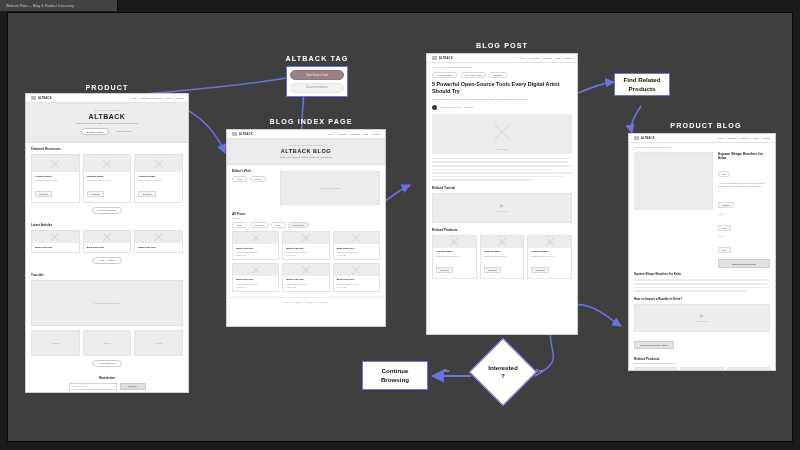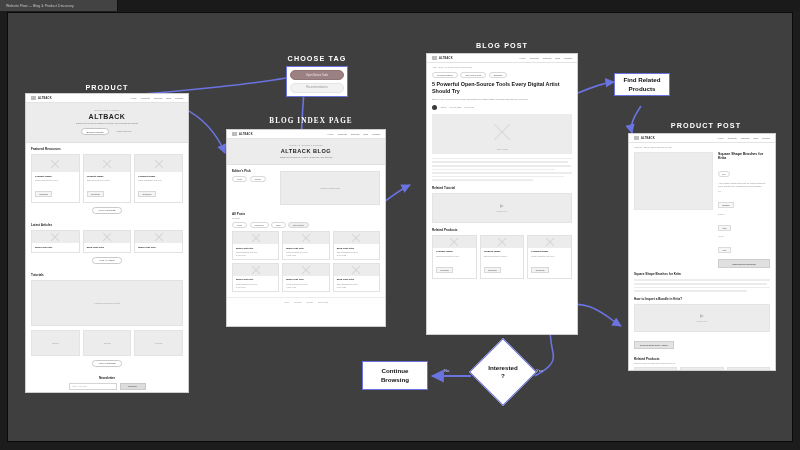--- a/index.html
+++ b/index.html
@@ -260,24 +260,24 @@
 
       <path d="M541,300 C541,320 543,330 545,340" fill="none" stroke="#6a73e0" stroke-width="1.6"></path>
       <path d="M545,340 C548,352 535,358 527,363" fill="none" stroke="#6a73e0" stroke-width="1.6"></path>
 
       <path d="M463,363 L424,363" fill="none" stroke="#6a73e0" stroke-width="2.2" marker-end="url(#ah)"></path>
 
       <path d="M540,320 C534,310 534,305 537,297" fill="none" stroke="#6a73e0" stroke-width="1.6" marker-end="url(#ah)"></path>
     </svg>
 
     <div class="caption" style="left:99px; top:70px;">PRODUCT</div>
-    <div class="caption" style="left:309px; top:41px;">CHOOSE TAG</div>
-    <div class="caption" style="left:303px; top:104px;font-family:Liberation Serif, serif;">BLOG INDEX PAGE</div>
+    <div class="caption" style="left:309px; top:41px;">ALTBACK TAG</div>
+    <div class="caption" style="left:303px; top:104px;">BLOG INDEX PAGE</div>
     <div class="caption" style="left:494px; top:28px;">BLOG POST</div>
-    <div class="caption" style="left:698px; top:108px;">PRODUCT POST</div>
+    <div class="caption" style="left:698px; top:108px;">PRODUCT BLOG</div>
 
     <div class="frame" style="left:17px; top:80px; width:164px; height:300px;">
       <div class="wf-nav">
         <div class="wf-logo">
           <div class="wf-logo-mark"></div>
           <span class="wf-logo-txt">ALTBACK</span>
         </div>
         <div class="wf-navlinks">
           <span>Home</span>
           <span>Products</span>

